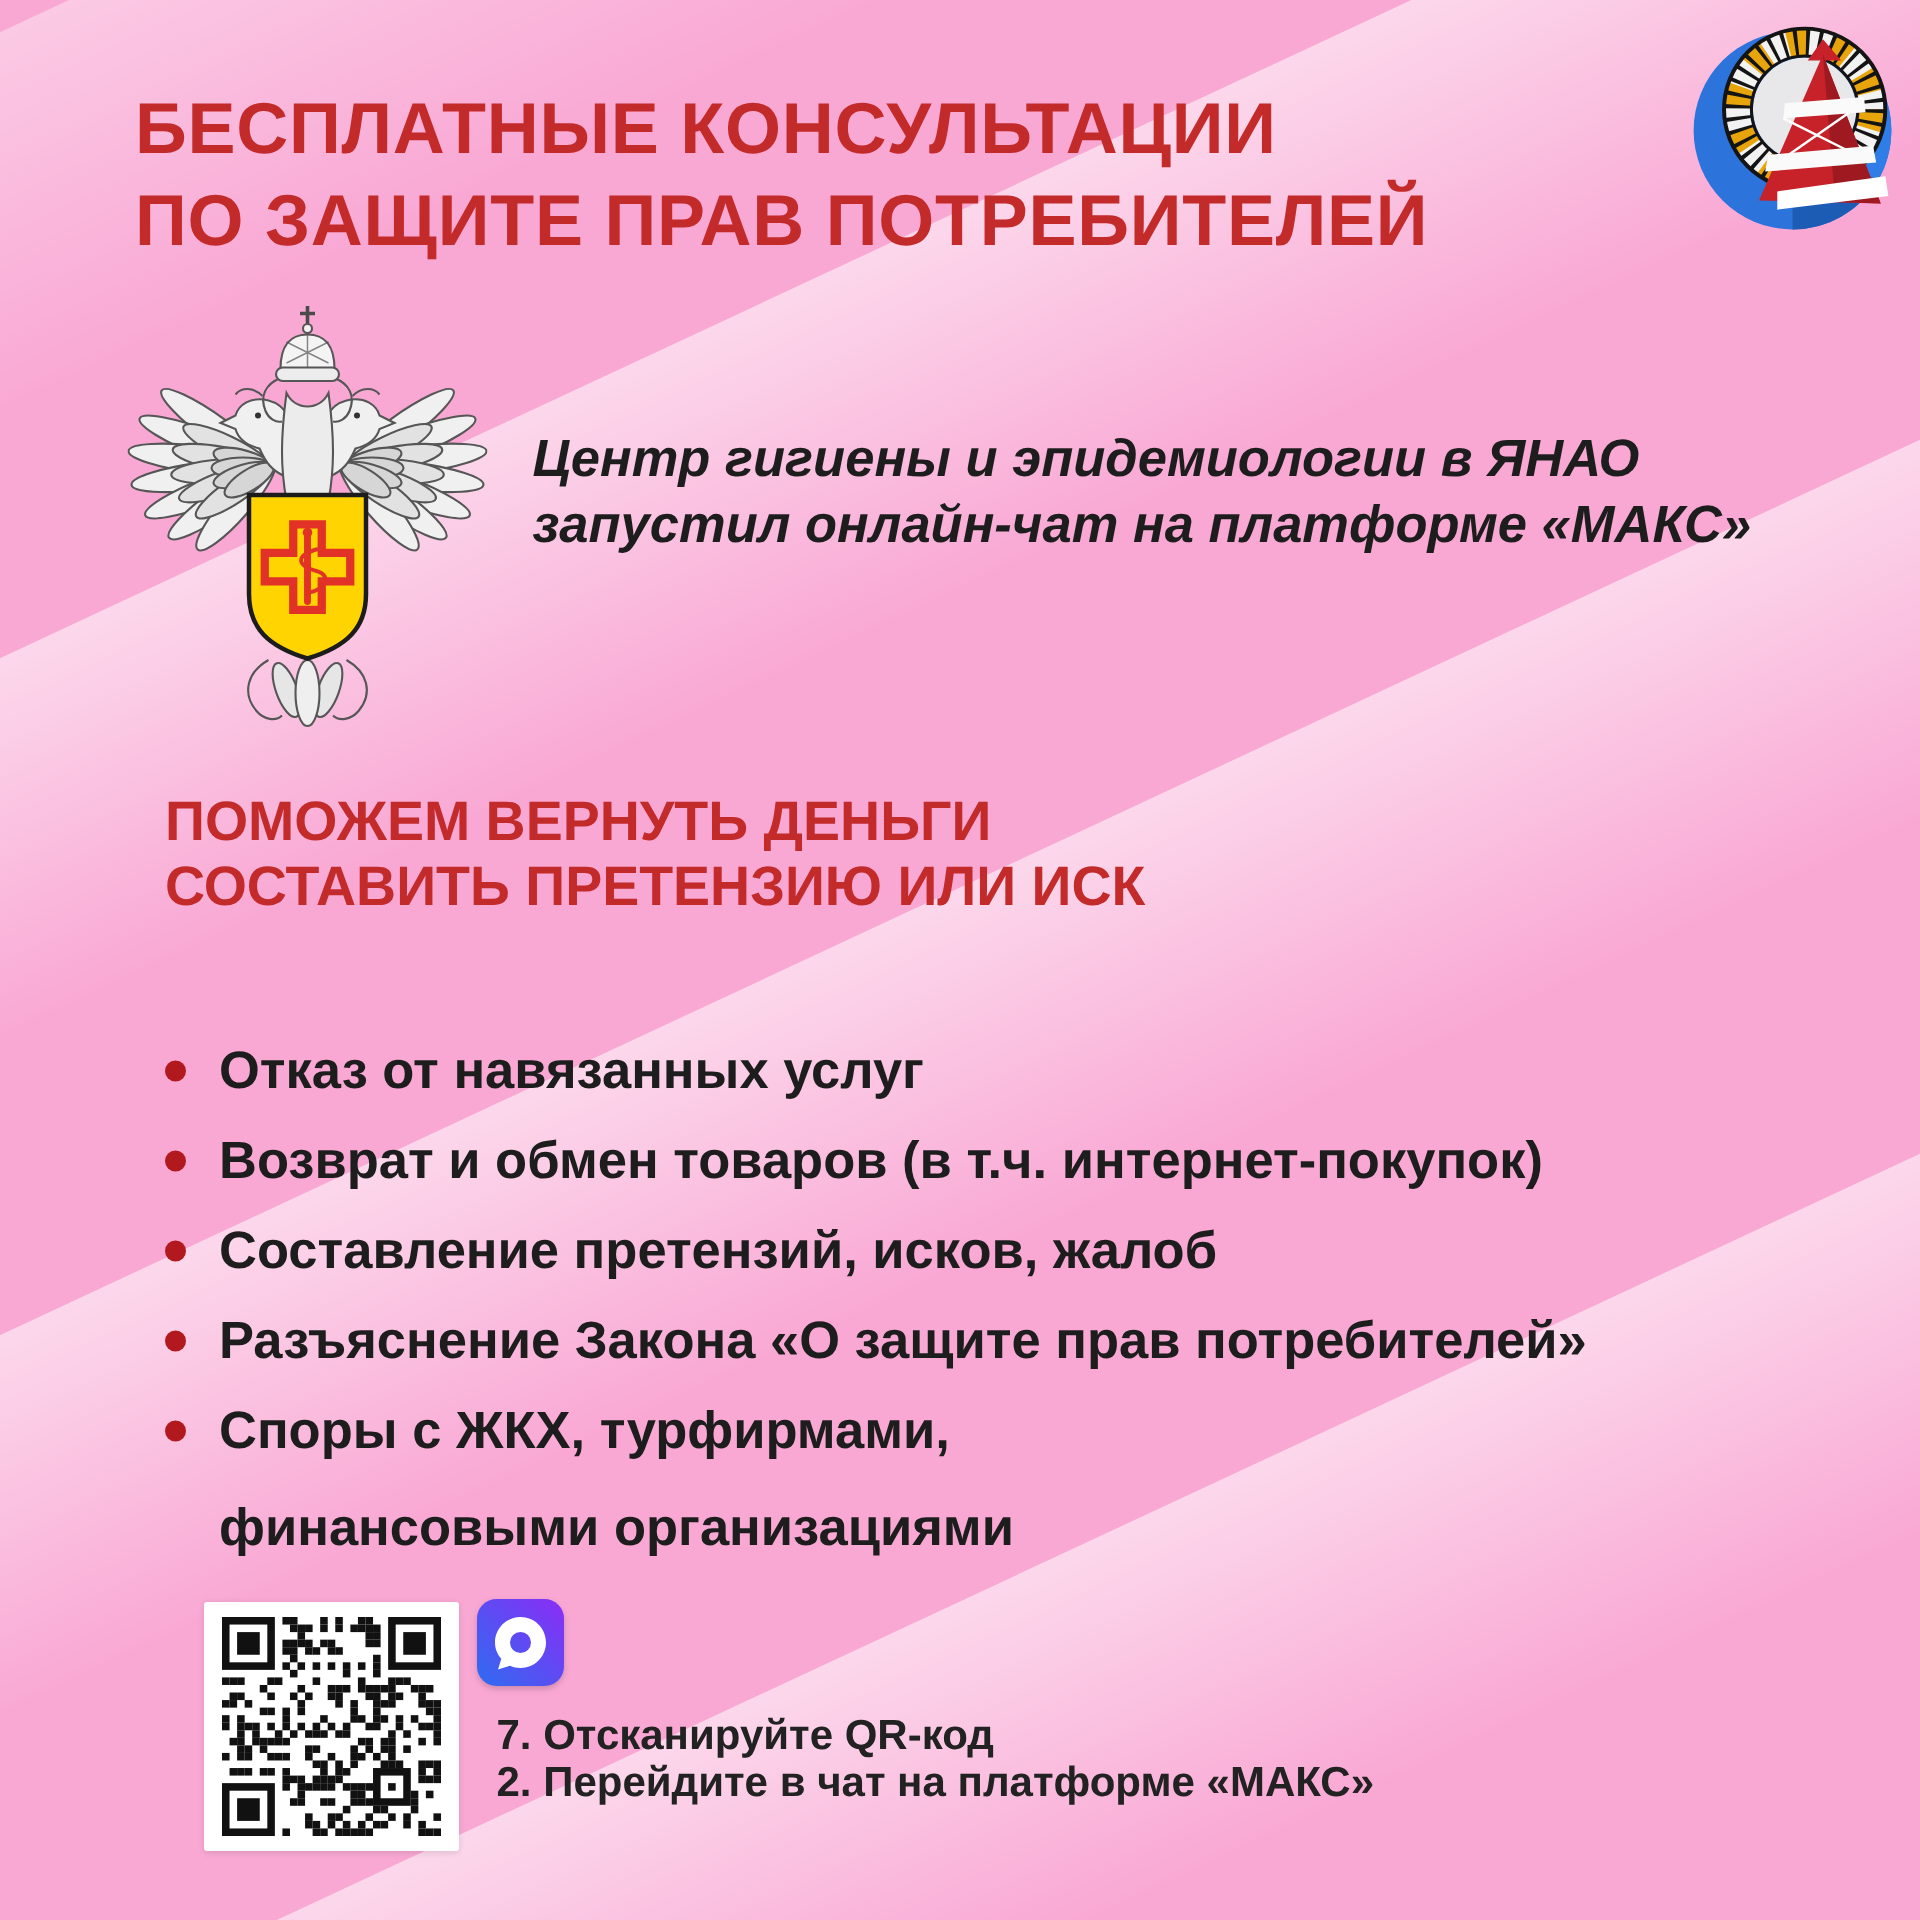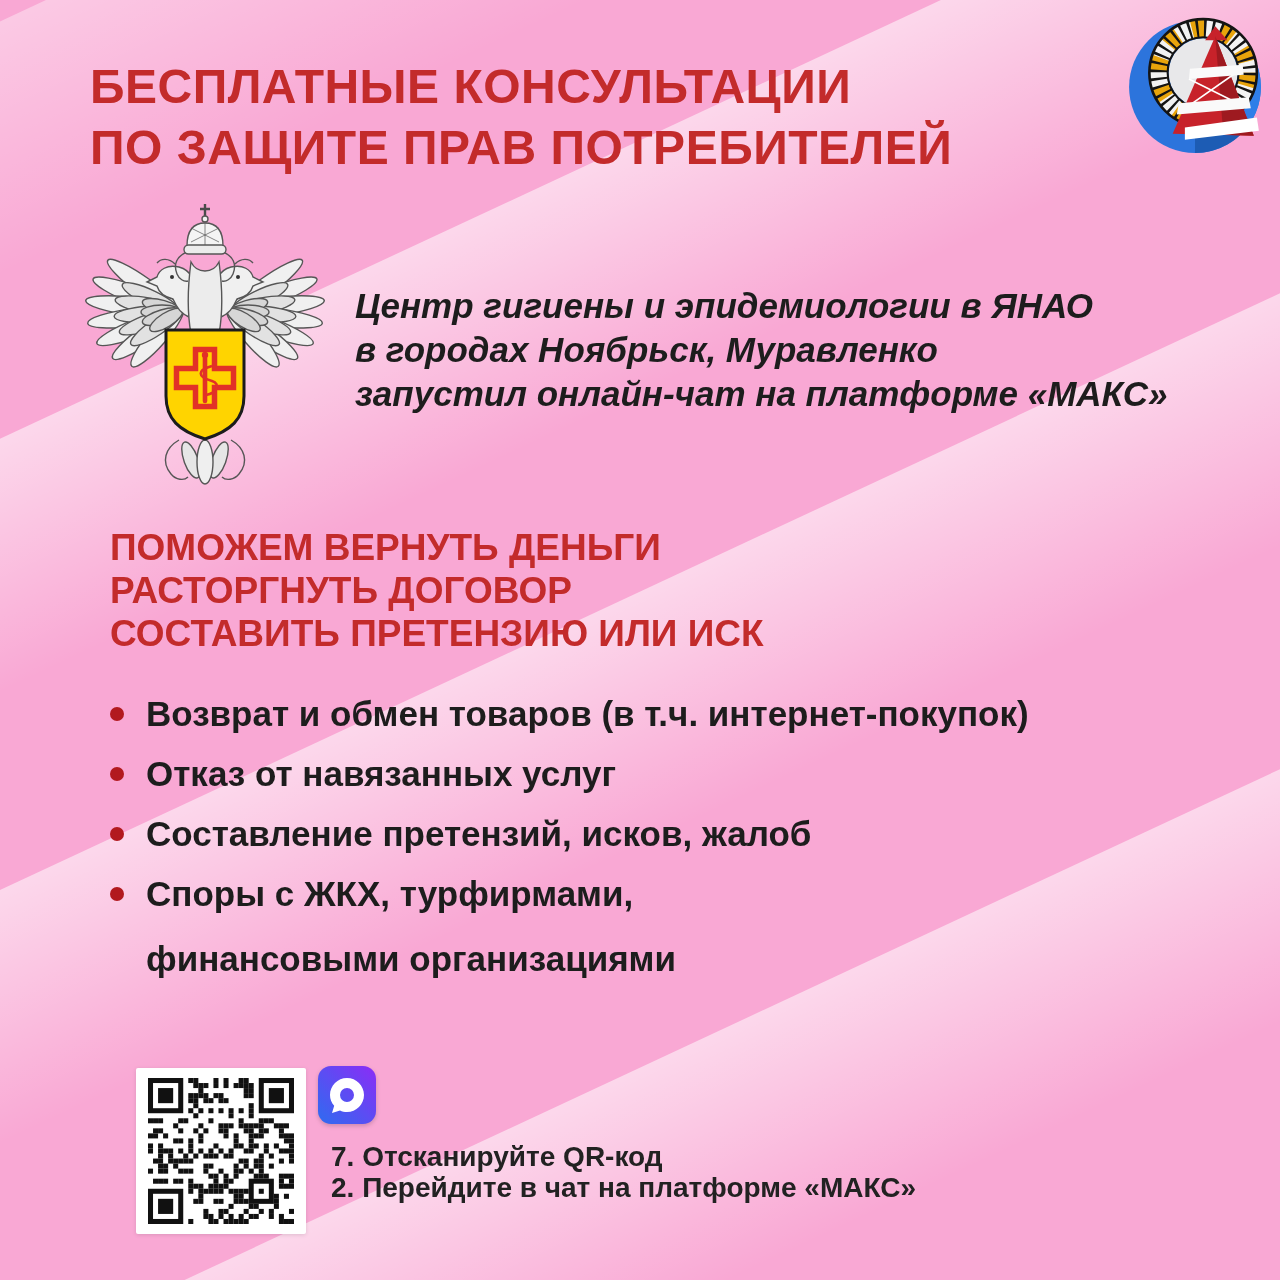--- a/index.html
+++ b/index.html
@@ -104,42 +104,44 @@
       <path d="M81 130 H159 V196 C159 219 146 231 120 239 C94 231 81 219 81 196 Z" fill="#ffd400" stroke="#1c1c1c" stroke-width="3"></path>
       <path d="M110.5 149.5 h19 v19 h19 v19 h-19 v19 h-19 v-19 h-19 v-19 h19 z" fill="#ffd400" stroke="#e23127" stroke-width="5.5"></path>
       <circle cx="120" cy="155" r="3.2" fill="#e23127"></circle>
       <path d="M120 158 V201" stroke="#e23127" stroke-width="4.6" stroke-linecap="round"></path>
       <path d="M127 166 C112 170 112 177 127 181 C136 184 132 193 121 195" stroke="#e23127" stroke-width="2.6" fill="none"></path>
     </g>
   </svg>
 
   <div class="intro">
     <div>Центр гигиены и эпидемиологии в ЯНАО</div>
-    <div>в городах Ноябрьск, Муравленко</div>
     <div>запустил онлайн-чат на платформе «МАКС»</div>
   </div>
 
   <div class="promise">
     <div>ПОМОЖЕМ ВЕРНУТЬ ДЕНЬГИ</div>
-    <div>РАСТОРГНУТЬ ДОГОВОР</div>
     <div>СОСТАВИТЬ ПРЕТЕНЗИЮ ИЛИ ИСК</div>
   </div>
 
   <ul class="services">
+    <li>
+      <span class="bullet"></span>
+      <span>Отказ от навязанных услуг</span>
+    </li>
     <li>
       <span class="bullet"></span>
       <span>Возврат и обмен товаров (в т.ч. интернет-покупок)</span>
     </li>
     <li>
       <span class="bullet"></span>
-      <span>Отказ от навязанных услуг</span>
+      <span>Составление претензий, исков, жалоб</span>
     </li>
     <li>
       <span class="bullet"></span>
-      <span>Составление претензий, исков, жалоб</span>
+      <span>Разъяснение Закона «О защите прав потребителей»</span>
     </li>
     <li>
       <span class="bullet"></span>
       <span>Споры с ЖКХ, турфирмами,</span>
       <span class="line2">финансовыми организациями</span>
     </li>
   </ul>
 
   <div class="qr-card">
     <svg id="qr-svg" viewBox="0 0 145 145" width="146" height="146" fill="#111">

